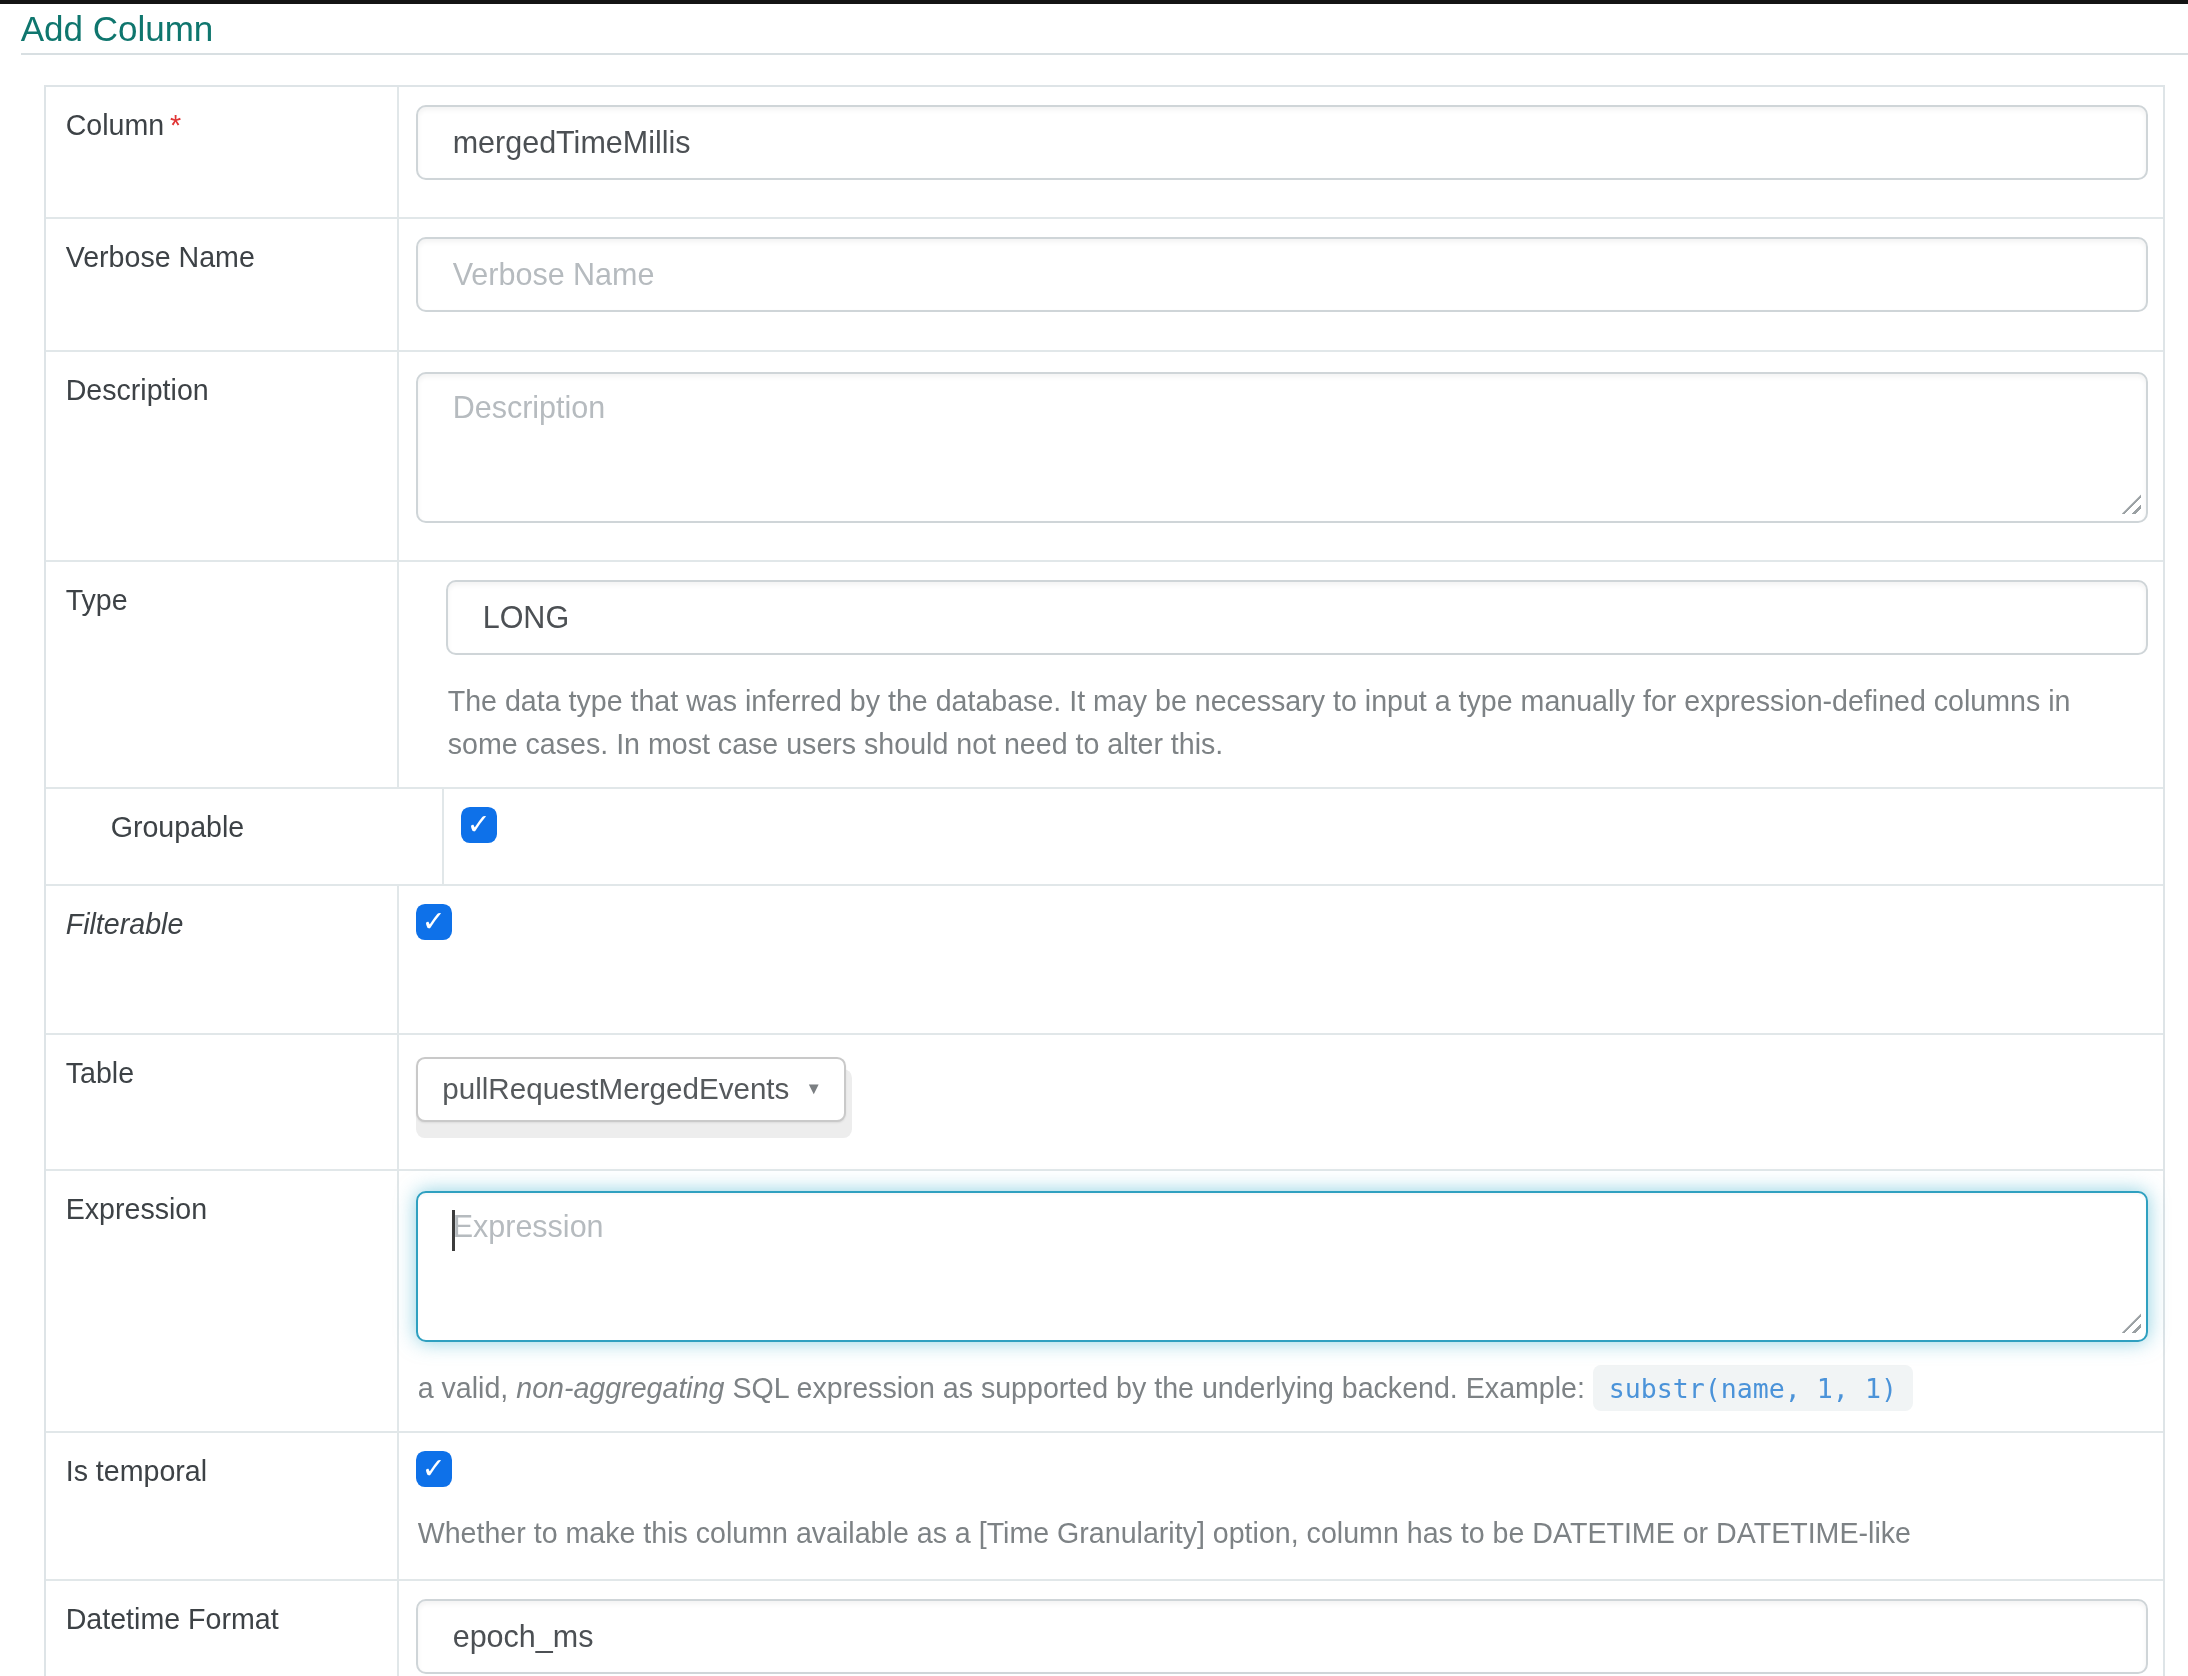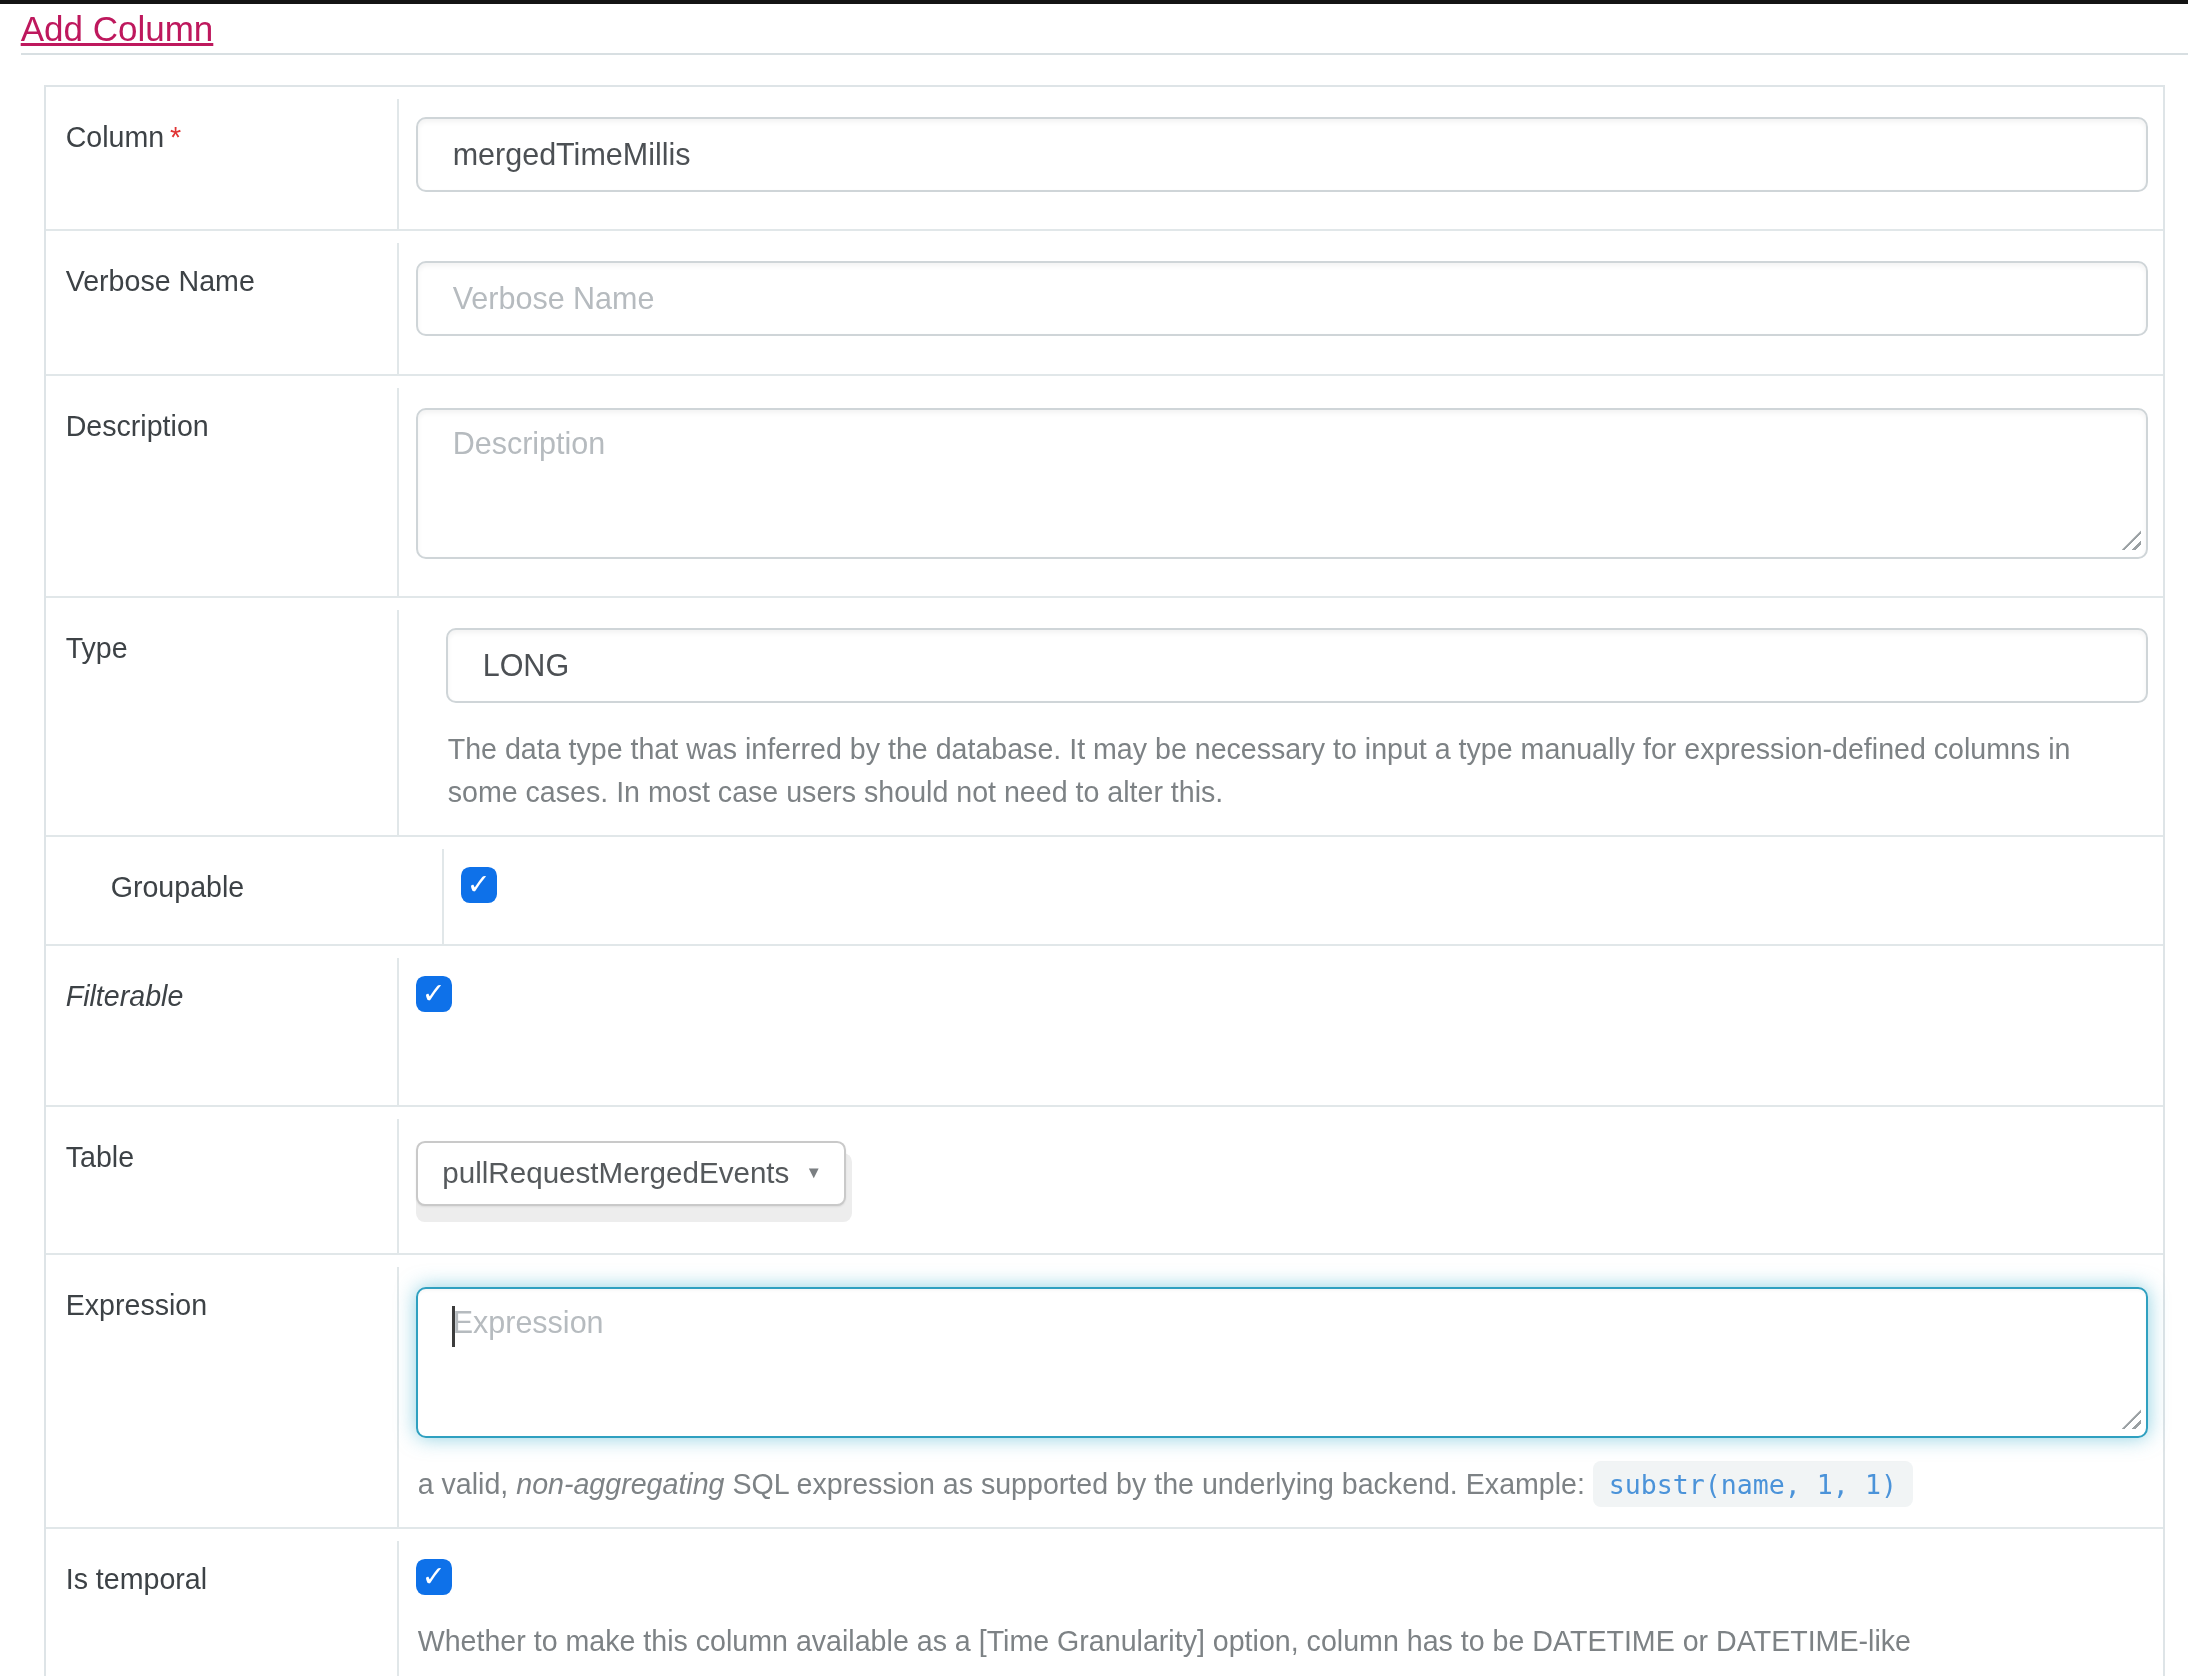--- a/index.html
+++ b/index.html
@@ -5,30 +5,30 @@
   * { box-sizing: border-box; }
   html, body { margin:0; padding:0; overflow:hidden; }
   body {
     width:2189px; height:1677px; background:#ffffff;
     font-family:"Liberation Sans","DejaVu Sans",sans-serif;
     color:#3d4246;
   }
   .topbar { height:3.9px; background:#141414; }
   .page-title {
     margin:4.9px 0 0 20.7px; font-size:35px; font-weight:400;
-    color:#be185d; line-height:39px;text-decoration:underline;
+    color:#0f766e; line-height:39px;
   }
   .title-rule { border:none; border-top:2px solid #d8dfe2; margin:4.9px 0 0 20.7px; }
 
   .form-table {
     margin:30.5px 0 0 44px; width:2121px;
     border:2px solid #dee4e7; border-bottom:none;
     background:#fff;
   }
-  .frow { display:flex; border-bottom:2px solid #e1e7e9;margin-top:12px; }
+  .frow { display:flex; border-bottom:2px solid #e1e7e9; }
   .cell-label {
     width:353px; min-width:353px;
     border-right:2px solid #e1e7e9;
     padding:21.7px 17.7px 0 19.7px;
     font-size:28.6px; color:#3d4246;
   }
   .cell-control { flex:1; padding:15.8px 14.8px 15.8px 16.7px; position:relative; }
 
   .r0 { min-height:132px; } .r1 { min-height:133px; } .r2 { min-height:210px; }
   .r3 { min-height:225px;gap:30px; } .r4 { min-height:97px;padding-left:45px;  } .r5 { min-height:149px;font-style:italic; }

